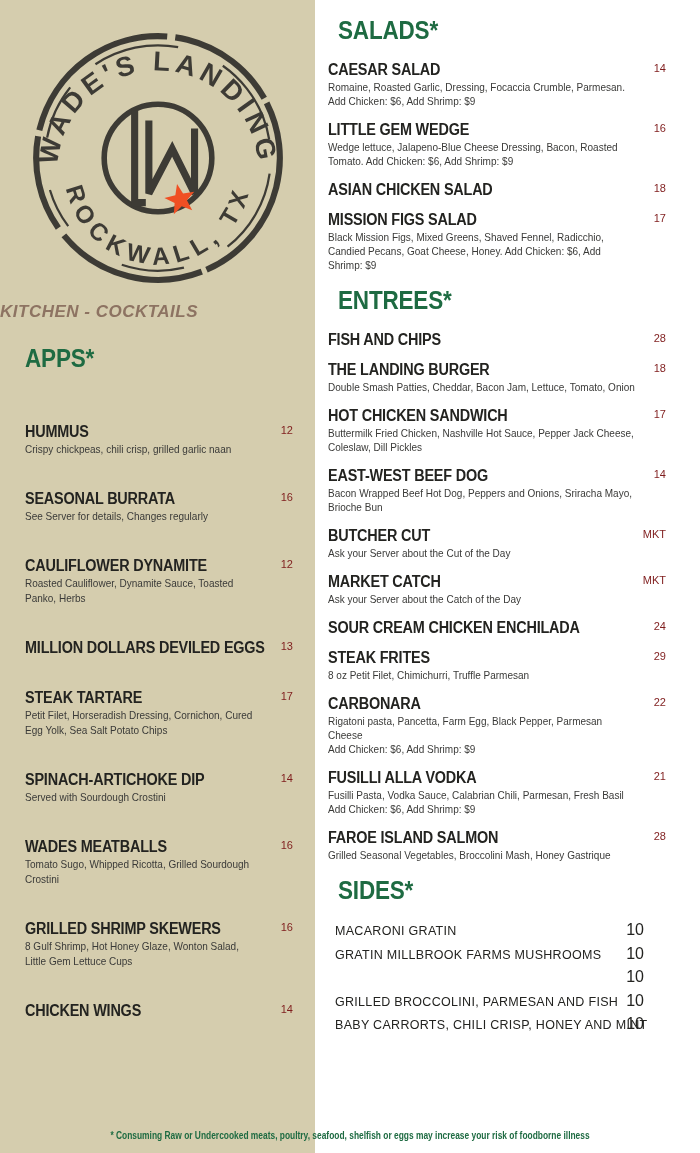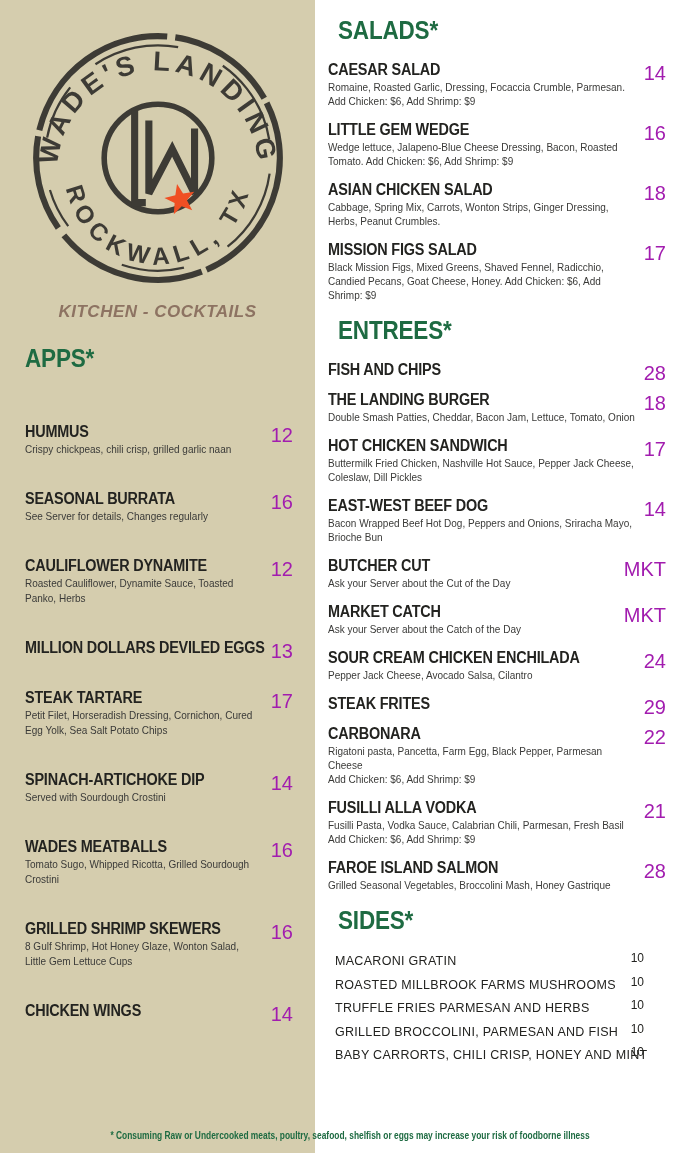--- a/index.html
+++ b/index.html
@@ -9,21 +9,21 @@
     font-family:"Liberation Sans", sans-serif;
     -webkit-font-smoothing:antialiased;
   }
   
   .left-panel{
     position:absolute;left:0;top:0;width:315px;height:1153px;
     background:#d5cdae;
   }
   .logo-svg{position:absolute;left:26px;top:24px;width:264px;height:268px;}
   .tagline{
-    position:absolute;left:0;top:302px;width:315px;text-align:center;
+    position:absolute;left:0;top:302px;width:315px;text-align:left;
     font-style:italic;font-weight:700;font-size:17px;letter-spacing:.5px;
     color:#8d7362;white-space:nowrap;
   }
   .apps-wrap{position:absolute;left:25px;top:344px;width:268px;}
   
   .right-wrap{position:absolute;left:328px;top:16px;width:338px;}
   
   .section-heading{
     font-size:25px;font-weight:700;color:#1e6b42;letter-spacing:-0.2px;
     transform:scaleX(.9);transform-origin:left center;white-space:nowrap;
@@ -35,39 +35,39 @@
   .heading-sides{margin-top:14px;}
   .menu-item{margin-bottom:13px;}
   .apps-wrap .menu-item{margin-bottom:33px;}
   .item-head{position:relative;padding-right:34px;height:17px;}
   .item-name{
     display:inline-block;font-size:16px;font-weight:600;color:#232320;
     letter-spacing:-0.2px;white-space:nowrap;
     transform:scaleX(.9);transform-origin:left center;
   }
   .item-price{
-    position:absolute;right:0;top:1px;font-size:20px;font-weight:500;
-    color:#a21caf;
+    position:absolute;right:0;top:1px;font-size:11px;font-weight:500;
+    color:#7f1d1d;
   }
   .item-desc{margin-top:2px;}
   .desc-line{
     font-size:11.5px;line-height:15px;color:#3a3a38;white-space:nowrap;
     transform:scaleX(.87);transform-origin:left center;
   }
   .right-wrap .desc-line{line-height:14px;}
   
   .sides-list{margin-top:6px;}
   .side-row{
     position:relative;height:23.5px;padding-left:7px;padding-right:22px;
   }
   .side-name{
     font-size:12.5px;letter-spacing:.3px;color:#232320;white-space:nowrap;
   }
   .side-price{
-    position:absolute;right:22px;top:0;font-size:12px;color:#232320;
+    position:absolute;right:22px;top:0;font-size:16px;color:#232320;
   }
   
   .footer-note{
     position:absolute;left:0;bottom:12px;width:700px;text-align:center;
     font-size:10px;font-weight:700;color:#1e6b42;white-space:nowrap;
     transform:scaleX(.84);transform-origin:center center;
   }
 </style>
 </head>
 <body>
@@ -168,24 +168,20 @@
       </div>
       <div class="menu-item">
         <div class="item-head"><span class="item-name">LITTLE GEM WEDGE</span><span class="item-price">16</span></div>
         <div class="item-desc">
           <div class="desc-line">Wedge lettuce, Jalapeno-Blue Cheese Dressing, Bacon, Roasted</div>
           <div class="desc-line">Tomato. Add Chicken: $6, Add Shrimp: $9</div>
         </div>
       </div>
       <div class="menu-item">
         <div class="item-head"><span class="item-name">ASIAN CHICKEN SALAD</span><span class="item-price">18</span></div>
-        <div class="item-desc">
-          <div class="desc-line">Cabbage, Spring Mix, Carrots, Wonton Strips, Ginger Dressing,</div>
-          <div class="desc-line">Herbs, Peanut Crumbles.</div>
-        </div>
       </div>
       <div class="menu-item">
         <div class="item-head"><span class="item-name">MISSION FIGS SALAD</span><span class="item-price">17</span></div>
         <div class="item-desc">
           <div class="desc-line">Black Mission Figs, Mixed Greens, Shaved Fennel, Radicchio,</div>
           <div class="desc-line">Candied Pecans, Goat Cheese, Honey. Add Chicken: $6, Add</div>
           <div class="desc-line">Shrimp: $9</div>
         </div>
       </div>
     </div>
@@ -222,26 +218,26 @@
         </div>
       </div>
       <div class="menu-item">
         <div class="item-head"><span class="item-name">MARKET CATCH</span><span class="item-price">MKT</span></div>
         <div class="item-desc">
           <div class="desc-line">Ask your Server about the Catch of the Day</div>
         </div>
       </div>
       <div class="menu-item">
         <div class="item-head"><span class="item-name">SOUR CREAM CHICKEN ENCHILADA</span><span class="item-price">24</span></div>
-        <div class="item-desc">
-          <div class="desc-line">Pepper Jack Cheese, Avocado Salsa, Cilantro</div>
-        </div>
       </div>
       <div class="menu-item">
         <div class="item-head"><span class="item-name">STEAK FRITES</span><span class="item-price">29</span></div>
+        <div class="item-desc">
+          <div class="desc-line">8 oz Petit Filet, Chimichurri, Truffle Parmesan</div>
+        </div>
       </div>
       <div class="menu-item">
         <div class="item-head"><span class="item-name">CARBONARA</span><span class="item-price">22</span></div>
         <div class="item-desc">
           <div class="desc-line">Rigatoni pasta, Pancetta, Farm Egg, Black Pepper, Parmesan</div>
           <div class="desc-line">Cheese</div>
           <div class="desc-line">Add Chicken: $6, Add Shrimp: $9</div>
         </div>
       </div>
       <div class="menu-item">
@@ -255,20 +251,20 @@
         <div class="item-head"><span class="item-name">FAROE ISLAND SALMON</span><span class="item-price">28</span></div>
         <div class="item-desc">
           <div class="desc-line">Grilled Seasonal Vegetables, Broccolini Mash, Honey Gastrique</div>
         </div>
       </div>
     </div>
 
   <h2 class="section-heading heading-sides">SIDES*</h2>
   <div class="sides-list">
       <div class="side-row"><span class="side-name">MACARONI GRATIN</span><span class="side-price">10</span></div>
-      <div class="side-row"><span class="side-name">ROASTED MILLBROOK FARMS MUSHROOMS</span><span class="side-price">10</span></div>
-      <div class="side-row"><span class="side-name">TRUFFLE FRIES PARMESAN AND HERBS</span><span class="side-price">10</span></div>
+      <div class="side-row"><span class="side-name">GRATIN MILLBROOK FARMS MUSHROOMS</span><span class="side-price">10</span></div>
+      <div class="side-row"><span class="side-price">10</span></div>
       <div class="side-row"><span class="side-name">GRILLED BROCCOLINI, PARMESAN AND FISH</span><span class="side-price">10</span></div>
       <div class="side-row"><span class="side-name">BABY CARRORTS, CHILI CRISP, HONEY AND MINT</span><span class="side-price">10</span></div>
     </div>
 </div>
 
 <div class="footer-note">* Consuming Raw or Undercooked meats, poultry, seafood, shelfish or eggs may increase your risk of foodborne illness</div>
 
 </body></html>

